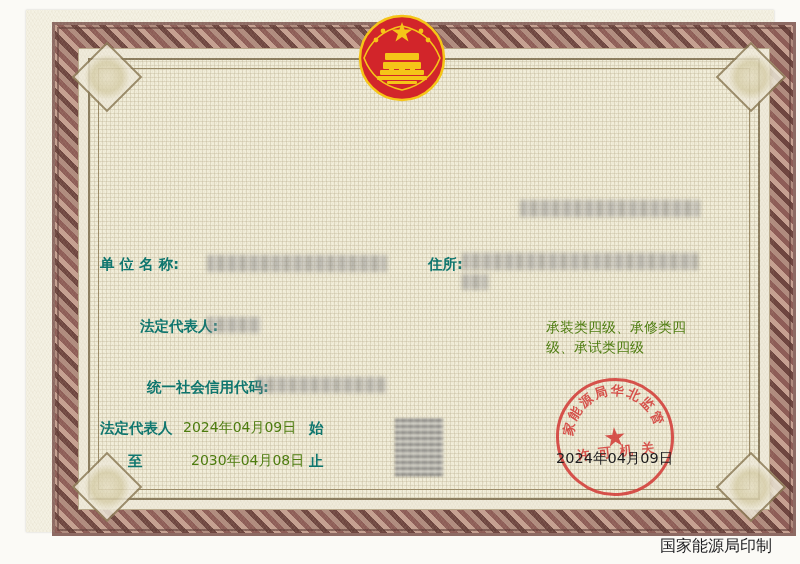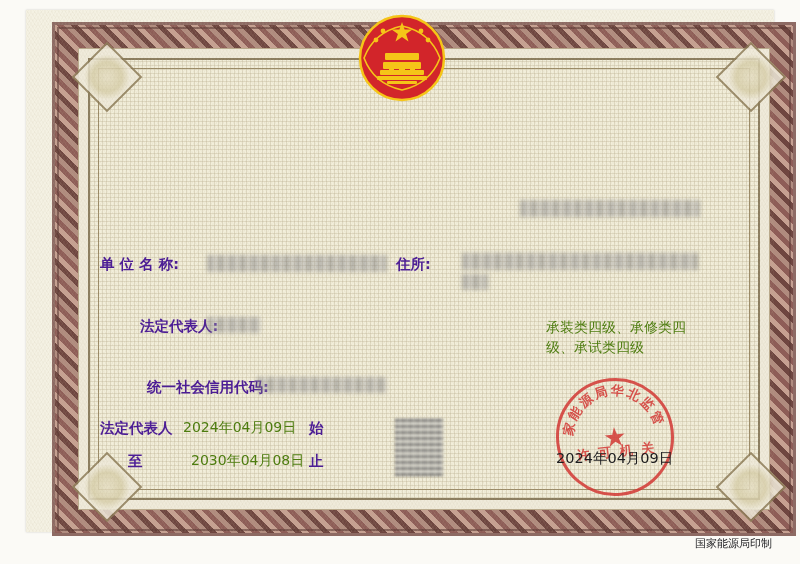--- a/index.html
+++ b/index.html
@@ -140,21 +140,21 @@
     width: 180px;
     height: 17px;
   }
 
   
   .field-label {
     position: absolute;
     font-family: "DejaVu Sans", "Liberation Sans", sans-serif;
     font-size: 14.5px;
     font-weight: bold;
-    color: #4c1d95;
+    color: #0f766e;
     white-space: nowrap;
   }
   .field-value {
     position: absolute;
     font-family: "DejaVu Sans", "Liberation Sans", sans-serif;
     font-size: 14px;
     color: #4d7c0f;
     white-space: nowrap;
   }
   .field-value.wrap {
@@ -241,21 +241,21 @@
     color: #1c1c1f;
     white-space: nowrap;
   }
 
   
   .footer {
     position: absolute;
     right: 28px;
     top: 536px;
     font-family: Liberation Sans, sans-serif;
-    font-size: 11px;
+    font-size: 16px;
     color: #1c1c1f;
     white-space: nowrap;
   }
 
   
   .texture {
     position: absolute;
     left: 0; top: 0; right: 0; bottom: 0;
     pointer-events: none;
     background:
@@ -307,21 +307,21 @@
       </g>
     </svg>
   </div>
 
 
   <div class="redact cert-no"></div>
 
   <div class="field-label" style="left:100px; top:255px;">单 位 名 称:</div>
   <div class="redact" style="left:207px; top:255px; width:180px; height:17px;"></div>
 
-  <div class="field-label" style="left:396px; top:255px;">住所:</div>
+  <div class="field-label" style="left:428px; top:255px;">住所:</div>
   <div class="redact" style="left:462px; top:253px; width:236px; height:17px;"></div>
   <div class="redact" style="left:462px; top:274px; width:26px; height:16px;"></div>
 
   <div class="field-label" style="left:100px; top:317px;margin-left:40px;">法定代表人:</div>
   <div class="redact" style="left:207px; top:317px; width:54px; height:16px;"></div>
 
   <div class="field-value wrap" style="left:546px; top:317px; width:160px;">承装类四级、承修类四级、承试类四级</div>
 
   <div class="field-label" style="left:100px; top:378px;margin-left:47px;">统一社会信用代码:</div>
   <div class="redact" style="left:257px; top:377px; width:130px; height:16px;"></div>

